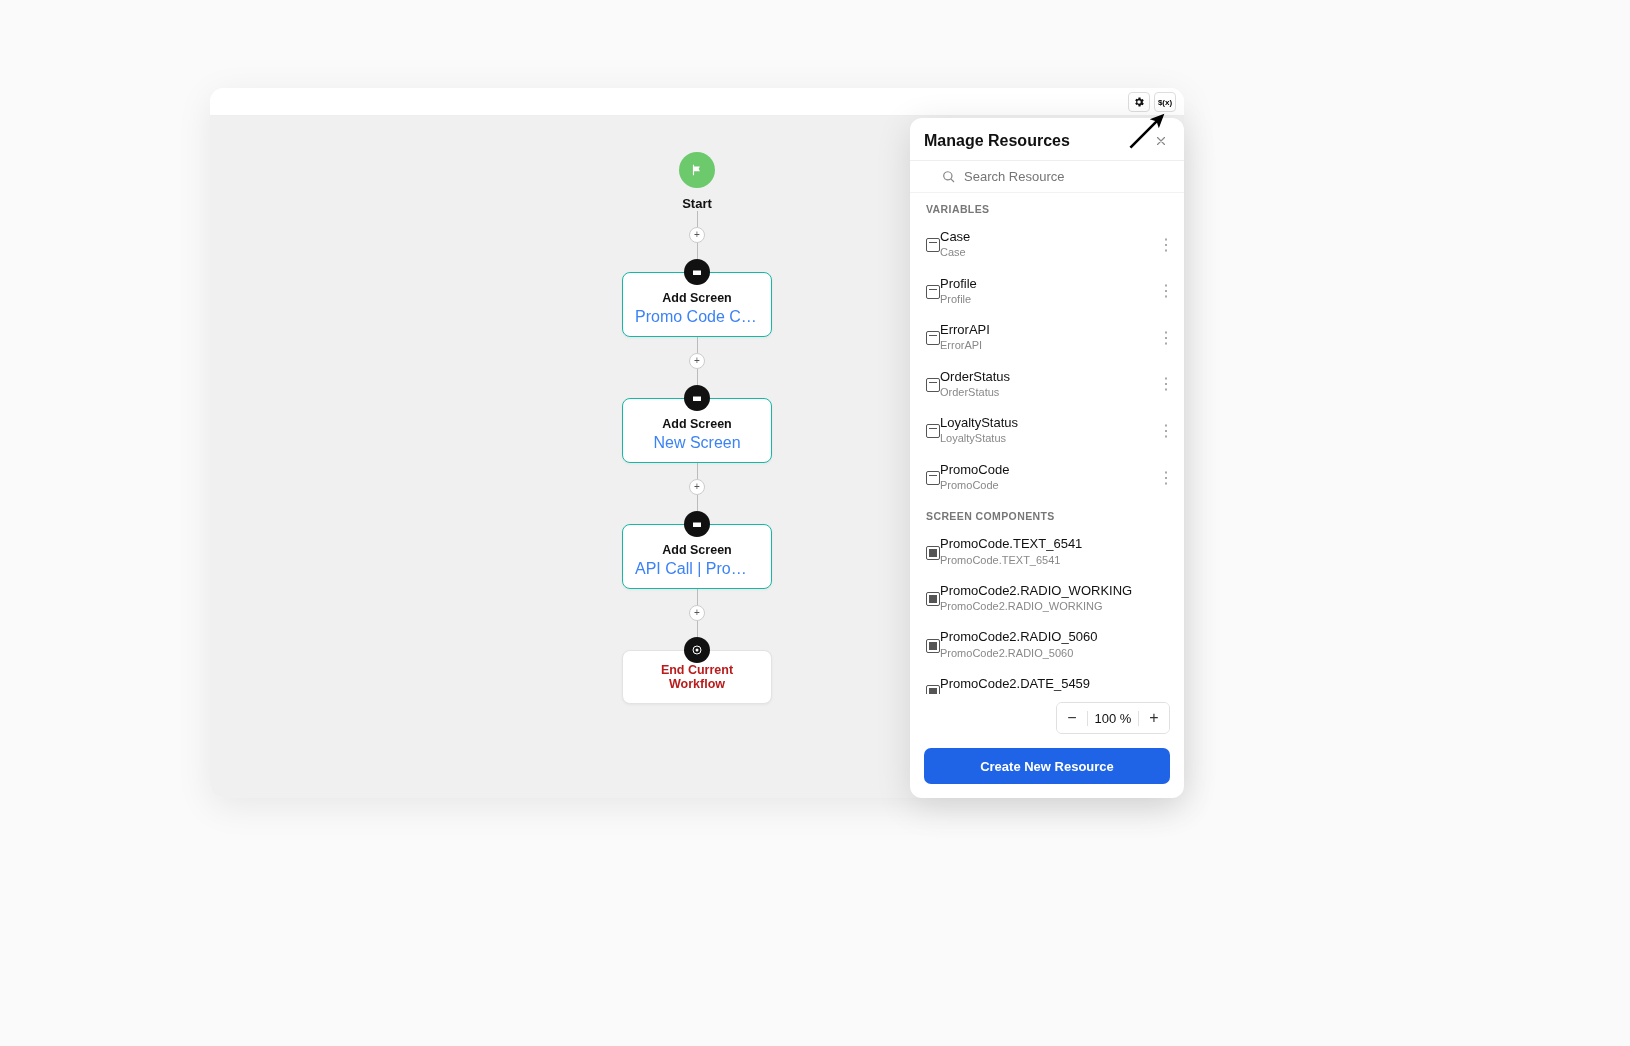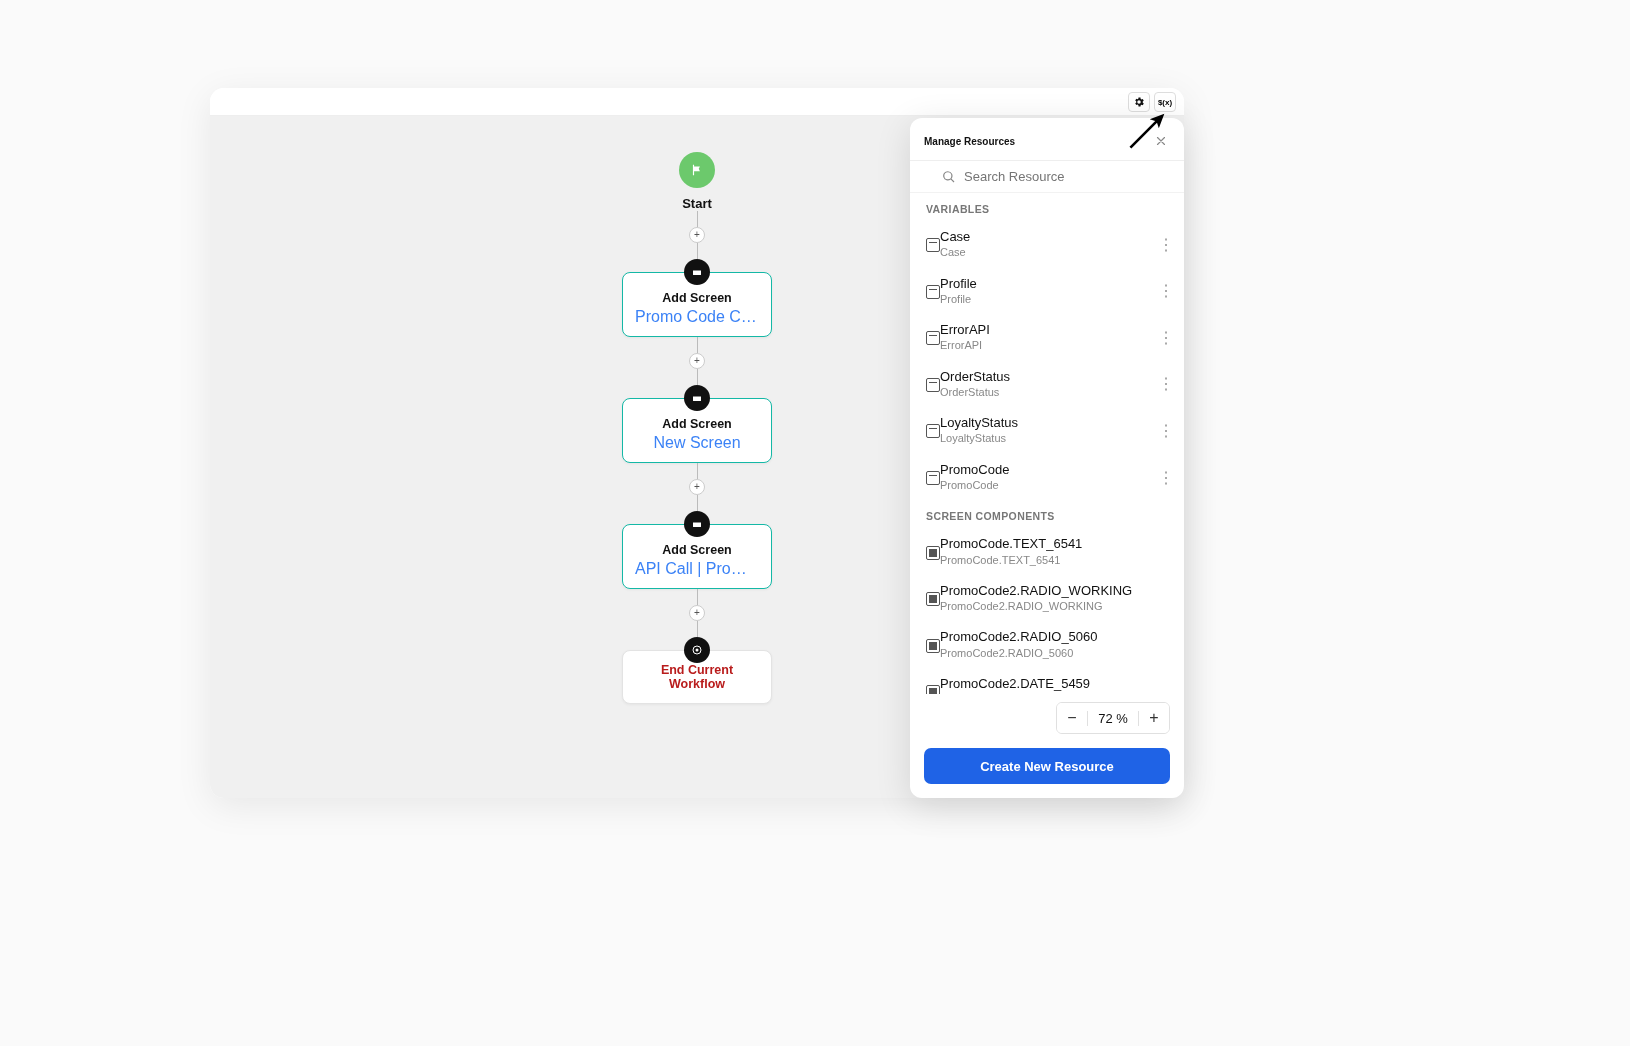--- a/index.html
+++ b/index.html
@@ -159,21 +159,21 @@
       flex-direction: column;
       overflow: hidden;
     }
     .panel-header {
       display: flex;
       align-items: center;
       justify-content: space-between;
       padding: 14px 14px 10px;
       border-bottom: 1px solid #eee;
     }
-    .panel-title { font-size: 10px; font-weight: 700; color: #111; }
+    .panel-title { font-size: 16px; font-weight: 700; color: #111; }
     .panel-close { width: 18px; height: 18px; cursor: pointer; color: #888; display:flex; align-items:center; justify-content:center; }
     .panel-search {
       display: flex;
       align-items: center;
       gap: 8px;
       padding: 8px 32px;
       border-bottom: 1px solid #f2f2f2;
     }
     .panel-search svg { width: 14px; height: 14px; fill: #888; }
     .panel-search input {
@@ -448,21 +448,21 @@
         <div class="res-name">PromoCode2.DATE_5459</div>
         <div class="res-sub">PromoCode2.DATE_5459</div>
       </div>
     </div>
 
   </div>
 
   <div class="zoom-row">
     <div class="zoom-ctl">
       <button class="zoom-btn">−</button>
-      <div class="zoom-val">72 %</div>
+      <div class="zoom-val">100 %</div>
       <button class="zoom-btn">+</button>
     </div>
   </div>
 
   <button class="create-btn">
     <span>Create New Resource</span>
   </button>
 </div>
 
 <div class="pointer-arrow">

